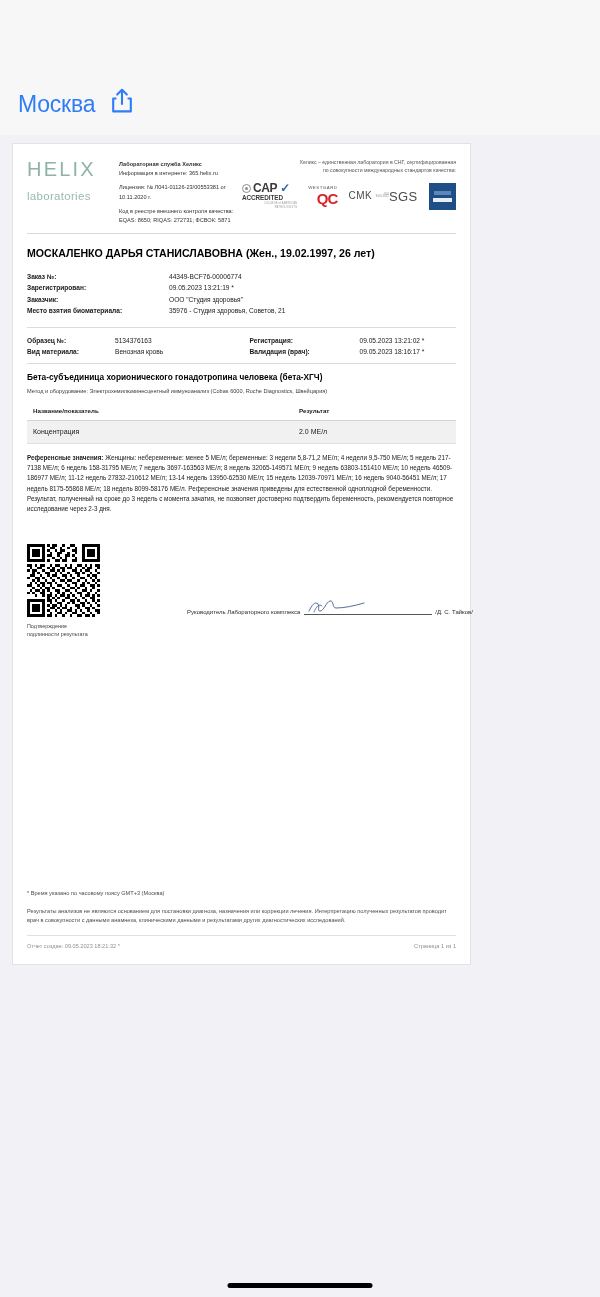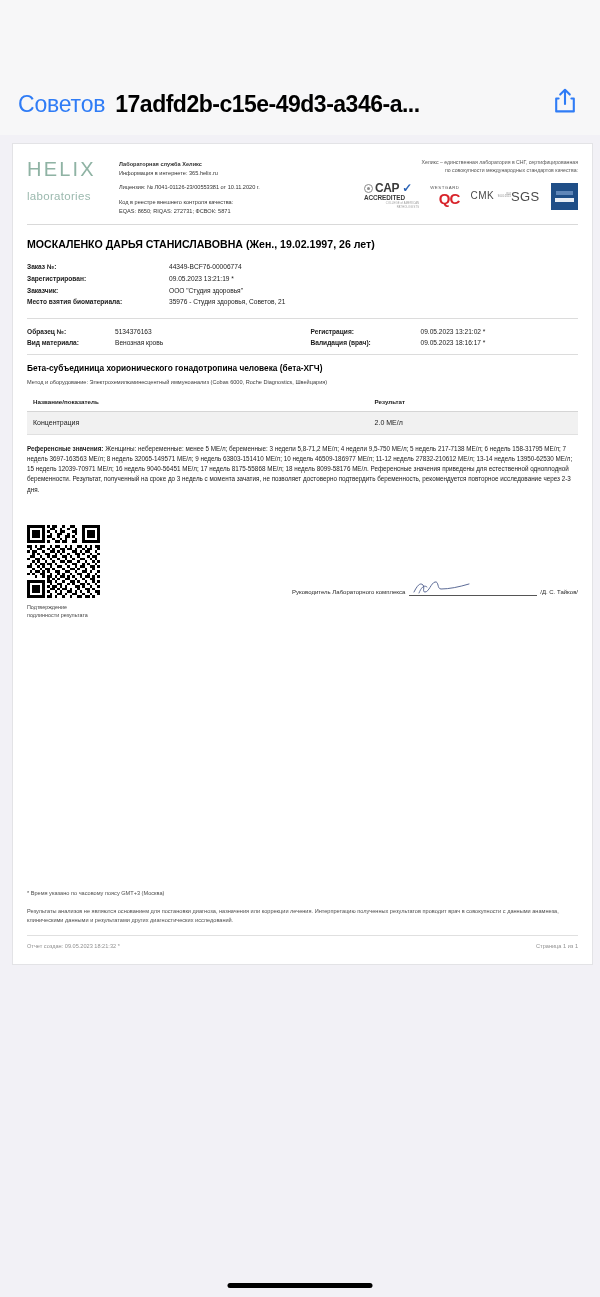--- a/index.html
+++ b/index.html
@@ -56,21 +56,21 @@
     top: 135px;
     left: 0;
     width: 600px;
     bottom: 0;
     background: #f2f1f6;
   }
   .page {
     position: absolute;
     left: 12px;
     top: 8px;
-    width: 581px;
+    width: 459px;
     height: 822px;
     background: #ffffff;
     border: 1px solid #e3e3e6;
     padding: 12px 14px 0 14px;
     font-size: 7.6px;
     color: #1a1a1a;
     line-height: 1.45;
   }
 
   
@@ -266,22 +266,21 @@
     width: 145px;
     height: 5px;
     border-radius: 3px;
     background: #000;
   }
 </style>
 </head>
 <body>
 
 <div class="navbar">
-  <div class="nav-close">Советов</div>
-  <div class="nav-title">17adfd2b-c15e-49d3-a346-a...</div>
+  <div class="nav-close">Москва</div>
   <div class="nav-share">
     <svg width="22" height="26" viewBox="0 0 22 26">
       <path d="M11 2 L11 16" stroke="#2f7cf6" stroke-width="2.1" fill="none" stroke-linecap="round"></path>
       <path d="M6.2 6.6 L11 1.8 L15.8 6.6" stroke="#2f7cf6" stroke-width="2.1" fill="none" stroke-linecap="round" stroke-linejoin="round"></path>
       <path d="M4.6 10.5 L2.2 10.5 L2.2 23.4 L19.8 23.4 L19.8 10.5 L17.4 10.5" stroke="#2f7cf6" stroke-width="2.1" fill="none" stroke-linecap="round" stroke-linejoin="round"></path>
     </svg>
   </div>
 </div>
 
 <div class="doc-scroll">

